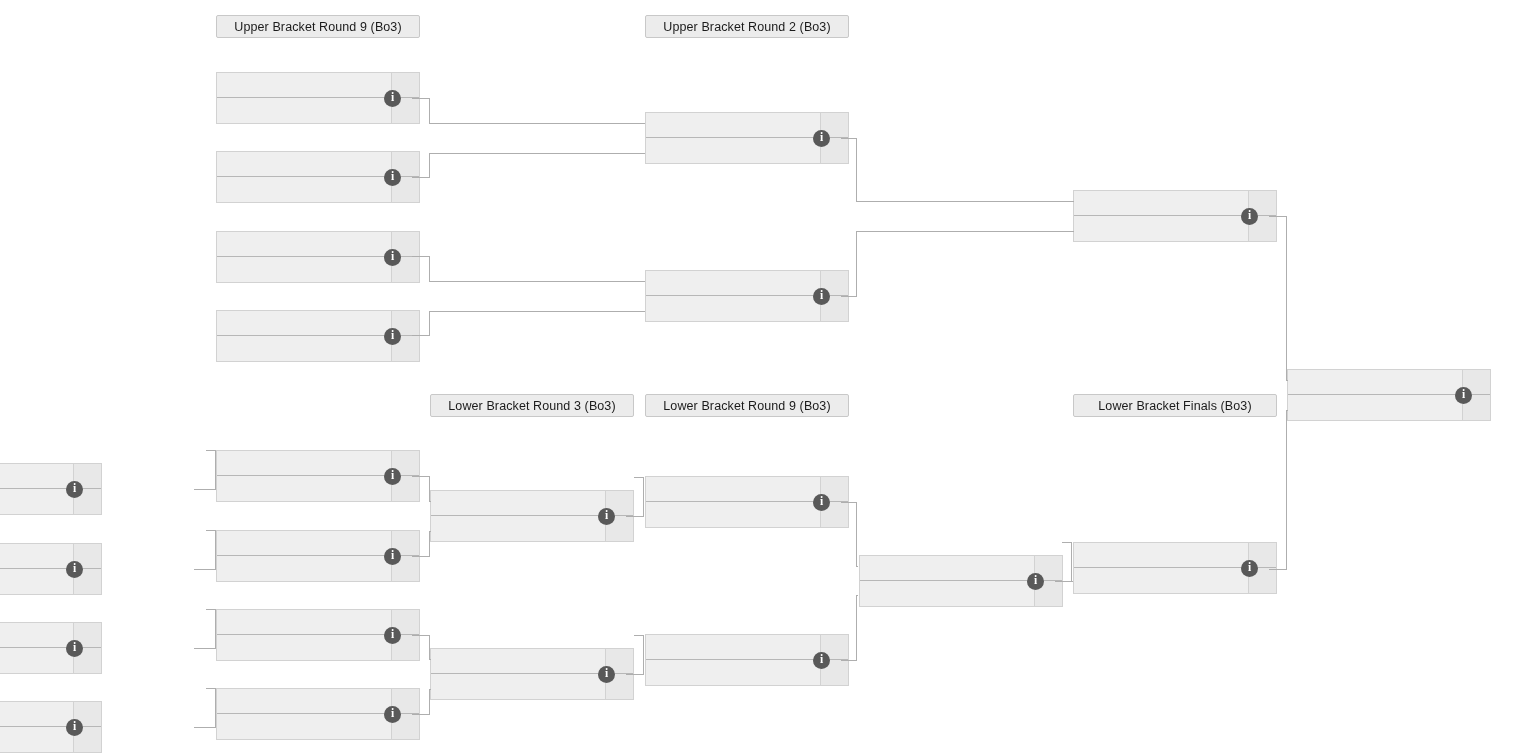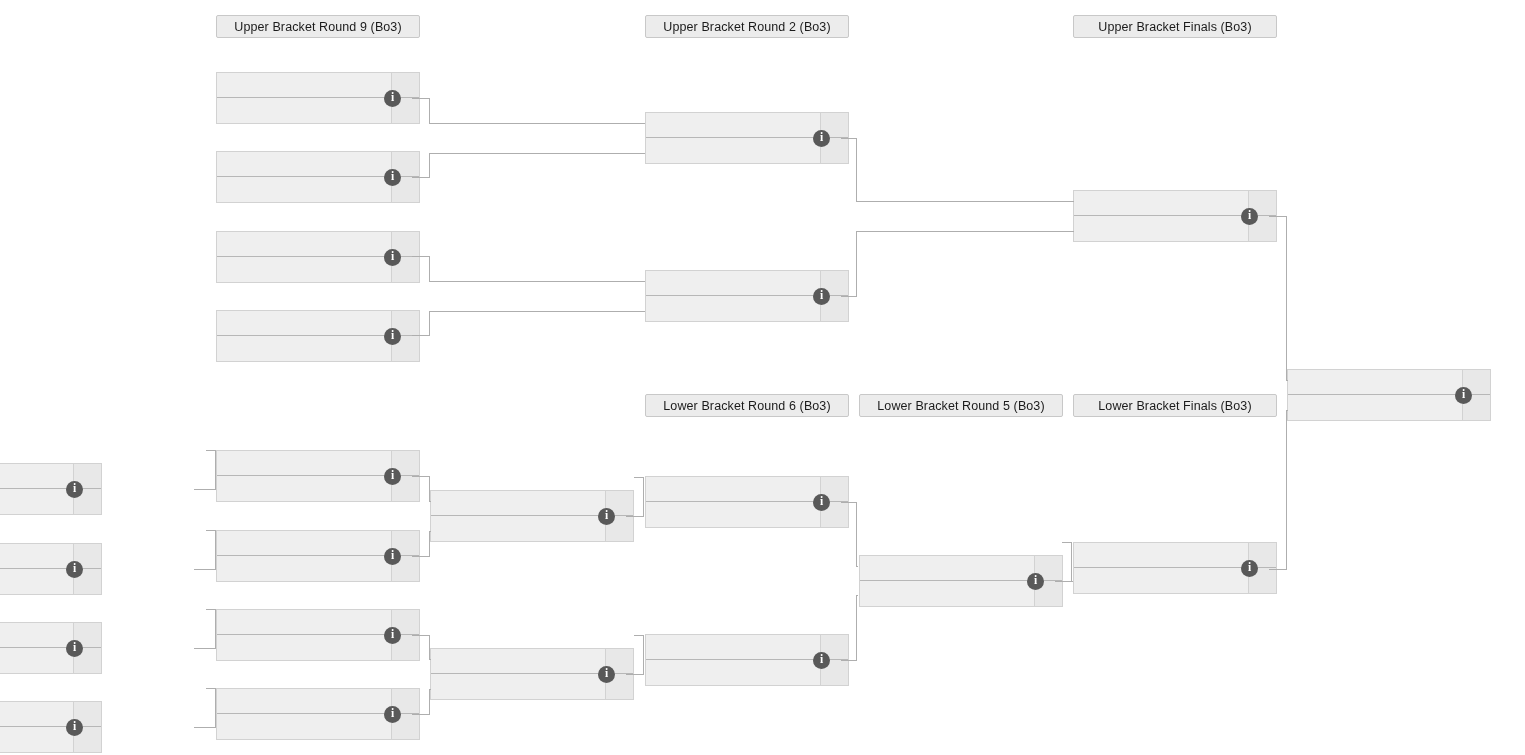--- a/index.html
+++ b/index.html
@@ -180,28 +180,25 @@
       <div class="conn h" style="left: 1055px; top: 581px; width: 18px; background: rgb(174, 174, 174);"></div>
       <div class="conn v" style="left: 1071px; top: 542px; height: 40px; background: rgb(174, 174, 174);"></div>
       <div class="conn h" style="left: 1062px; top: 542px; width: 10px; background: rgb(174, 174, 174);"></div>
     </div>
     <div class="round-header" style="left: 216px; top: 15px; width: 204px; background: rgb(236, 236, 236); border-color: rgb(200, 200, 200);">
       <span>Upper Bracket Round 9 (Bo3)</span>
     </div>
     <div class="round-header" style="left: 645px; top: 15px; width: 204px; background: rgb(236, 236, 236); border-color: rgb(200, 200, 200);">
       <span>Upper Bracket Round 2 (Bo3)</span>
     </div>
-    <div class="round-header" style="left: 1073px; top: 15px; width: 204px; background: rgb(236, 236, 236); border-color: rgb(200, 200, 200);">
-      <span>Upper Bracket Finals (Bo3)</span>
+    <div class="round-header" style="left: 430px; top: 394px; width: 204px; background: rgb(236, 236, 236); border-color: rgb(200, 200, 200);">
+      <span>Lower Bracket Round 3 (Bo3)</span>
     </div>
     <div class="round-header" style="left: 645px; top: 394px; width: 204px; background: rgb(236, 236, 236); border-color: rgb(200, 200, 200);">
-      <span>Lower Bracket Round 6 (Bo3)</span>
-    </div>
-    <div class="round-header" style="left: 859px; top: 394px; width: 204px; background: rgb(236, 236, 236); border-color: rgb(200, 200, 200);">
-      <span>Lower Bracket Round 5 (Bo3)</span>
+      <span>Lower Bracket Round 9 (Bo3)</span>
     </div>
     <div class="round-header" style="left: 1073px; top: 394px; width: 204px; background: rgb(236, 236, 236); border-color: rgb(200, 200, 200);">
       <span>Lower Bracket Finals (Bo3)</span>
     </div>
     <div class="match" style="left: 216px; top: 72px; width: 204px; height: 52px; background: rgb(239, 239, 239); border-color: rgb(210, 210, 210);">
       <div class="match-row top" style="border-bottom-color: rgb(183, 183, 183);">
         <div class="match-opponent"></div>
         <div class="match-score" style="background: rgb(232, 232, 232); border-left-color: rgb(210, 210, 210);"></div>
       </div>
       <div class="match-row bottom">

